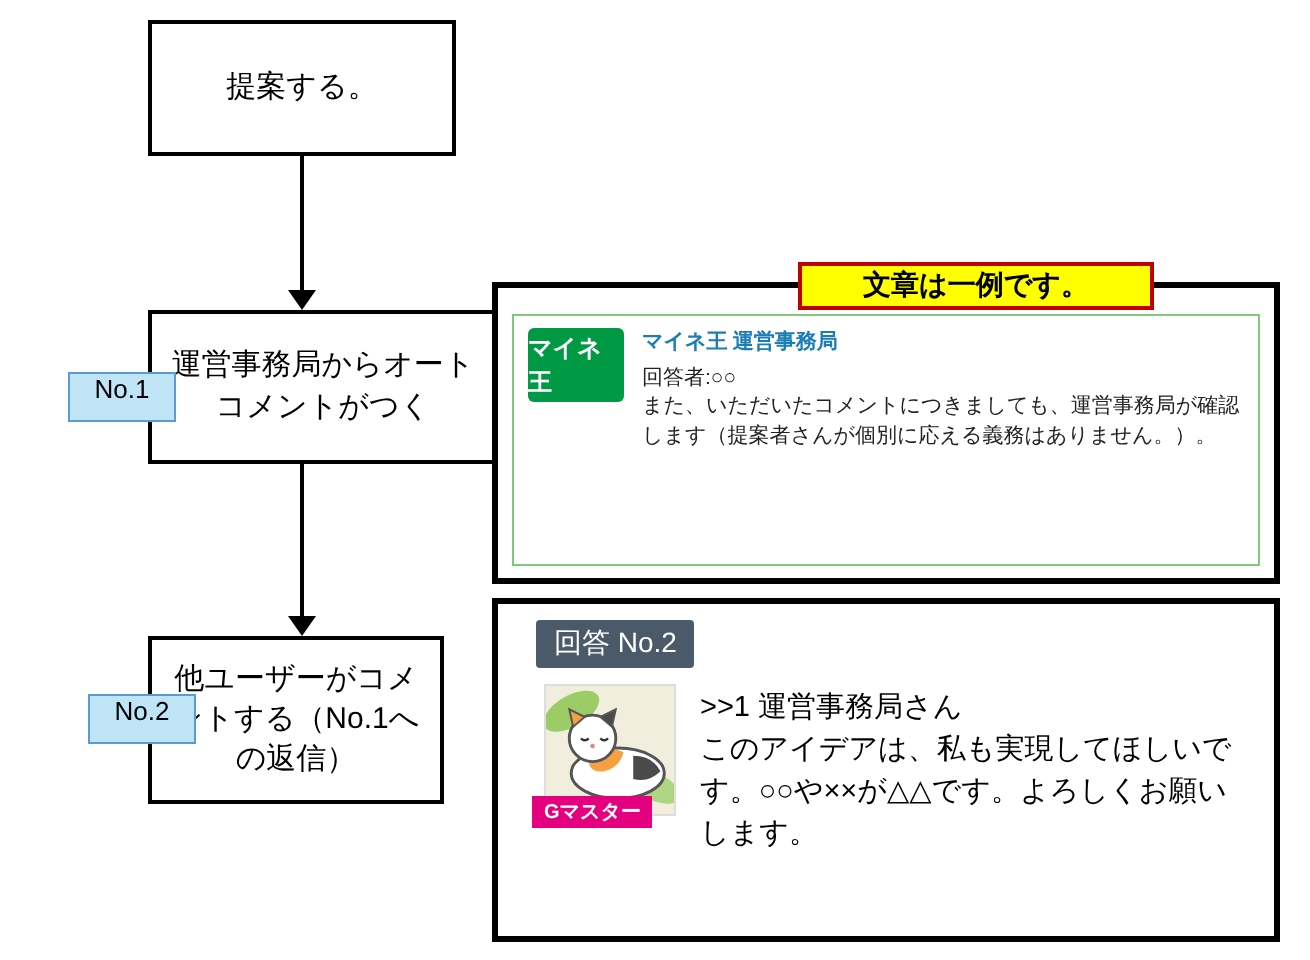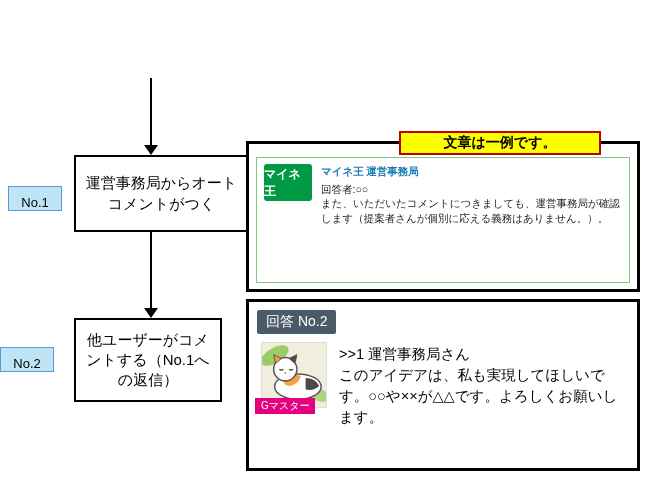--- a/index.html
+++ b/index.html
@@ -4,56 +4,59 @@
 <style>
   * { margin:0; padding:0; box-sizing:border-box; }
   html,body { background:#fff; font-family:"Liberation Sans","DejaVu Sans",sans-serif; }
   .canvas { position:relative; width:655px; height:480px; background:#fff; overflow:hidden; }
 
   
   .flow-box { position:absolute; background:#fff; border:2px solid #000;
     display:flex; align-items:center; justify-content:center; text-align:center;
     font-size:15px; line-height:1.35; padding:4px 6px; color:#000; }
   .tag { position:absolute; background:#bfe4f5; border:1px solid #5b9bd5;
-    font-size:13px; display:flex; align-items:flex-end; justify-content:center; color:#000; }
+    font-size:13px; display:flex; align-items:flex-start; justify-content:center; color:#000;margin-left:26px; }
   .arrow { position:absolute; display:flex; flex-direction:column; align-items:center; width:16px; }
   .arrow-line { width:2px; flex:1; background:#000; }
   .arrow-head { width:0; height:0; border-left:7px solid transparent;
     border-right:7px solid transparent; border-top:10px solid #000; }
 
   
-  .panel { position:absolute; background:#fff; border:3px solid #000; }
+  .panel { position:absolute; background:#fff; border:3px solid #000;padding-left:11px; }
   .note { position:absolute; background:#ffff00; border:2px solid #c00000;
     font-weight:bold; font-size:14px; display:flex; align-items:center; justify-content:center;
     z-index:3; color:#000; }
 
   .card { position:absolute; left:7px; right:7px; top:13px; bottom:6px;
     border:1px solid #7fc97f; background:#fff; padding:6px 7px; display:flex; align-items:flex-start; }
   .logo { width:48px; height:37px; background:#009944; color:#fff; font-weight:bold;
     font-size:12px; display:flex; align-items:center; justify-content:center;
     border-radius:3px; flex-shrink:0; }
   .card-text { margin-left:9px; flex:1; font-size:10.5px; color:#222; line-height:1.4; }
   .author { color:#1b7fb5; font-weight:bold; font-size:10.5px; display:inline-block;
     margin-bottom:2px; text-decoration:none;font-family:Liberation Serif, serif; }
   .hl { background:#b9e0a5; }
 
   .badge { display:inline-block; background:#4a5a68; color:#fff; font-size:14px;
     padding:3px 9px; margin:8px 0 0 8px; border-radius:2px; }
   .comment-row { display:flex; margin:8px 10px 0 12px; }
   .avatar-wrap { position:relative; width:66px; height:66px; flex-shrink:0; }
   .avatar { width:66px; height:66px; display:block; border:1px solid #ddd; }
   .rank { position:absolute; left:-6px; bottom:-6px; background:#e4007f; color:#fff;
-    font-size:10px; font-weight:normal; padding:1px 6px; }
+    font-size:10px; font-weight:bold; padding:1px 6px; }
   .comment-text { margin-left:12px; font-size:14.5px; line-height:1.45; color:#000; padding-top:2px; }
 </style>
 </head>
 <body>
 
 <div class="canvas">
 
+  <div class="flow-box" style="left:74px; top:10px; width:154px; height:68px;">
+    <span>提案する。</span>
+  </div>
 
   <div class="arrow" style="left:143px; top:78px; height:77px;">
     <div class="arrow-line"></div>
     <div class="arrow-head"></div>
   </div>
 
   <div class="flow-box" style="left:74px; top:155px; width:175px; height:77px;">
     <span>運営事務局からオートコメントがつく</span>
   </div>
 
@@ -63,25 +66,25 @@
 
   <div class="arrow" style="left:143px; top:232px; height:86px;">
     <div class="arrow-line"></div>
     <div class="arrow-head"></div>
   </div>
 
   <div class="flow-box" style="left:74px; top:318px; width:148px; height:84px;">
     <span>他ユーザーがコメントする（No.1への返信）</span>
   </div>
 
-  <div class="tag" style="left:0; top:347px; width:54px; height:25px;">
+  <div class="tag" style="left:18px; top:347px; width:54px; height:25px;">
     <span>No.2</span>
   </div>
 
-  <div class="note" style="left:399px; top:131px; width:202px; height:24px;">
+  <div class="note" style="left:399px; top:131px; width:178px; height:24px;">
     <span>文章は一例です。</span>
   </div>
 
   <div class="panel" style="left:246px; top:141px; width:394px; height:151px;">
     <div class="card">
       <div class="logo">
         <span>マイネ王</span>
       </div>
       <div class="card-text">
         <a class="author" href="#">マイネ王 運営事務局</a>

